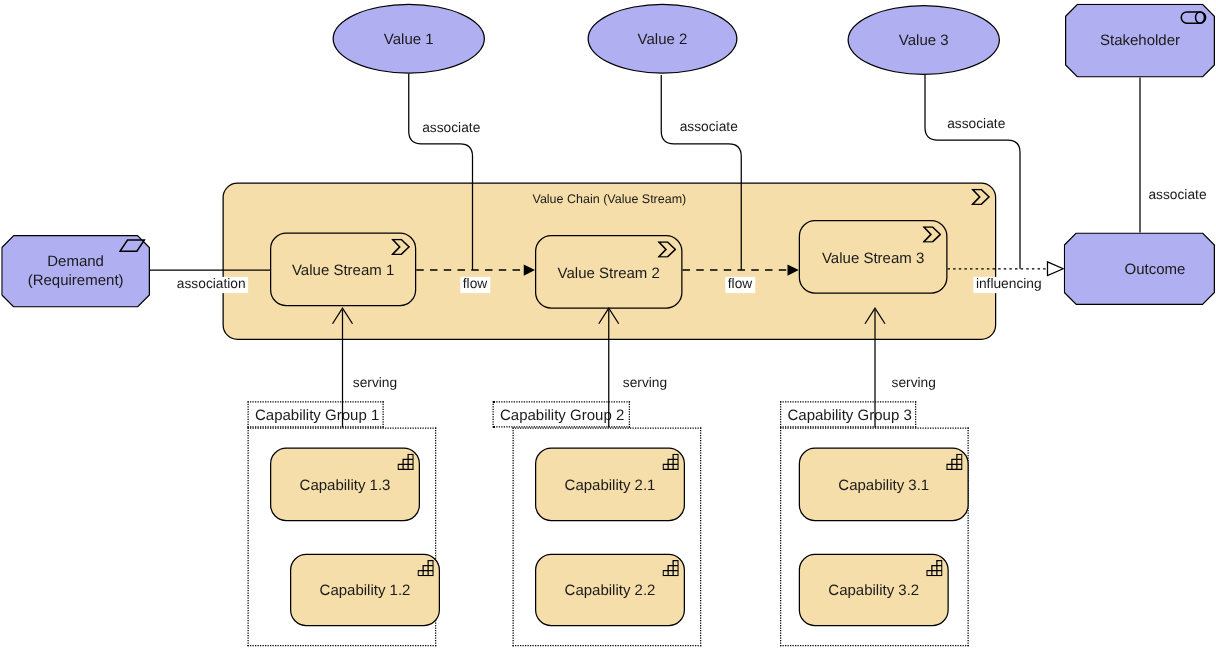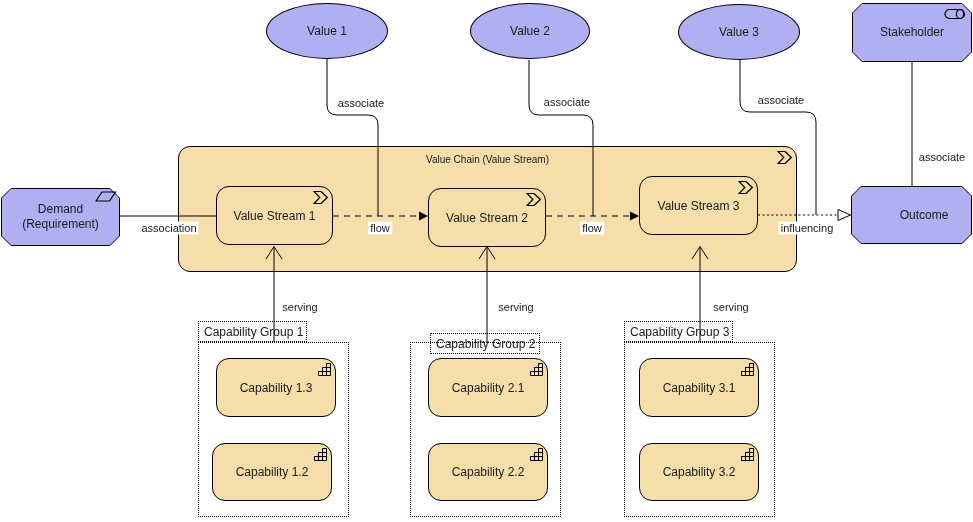--- a/index.html
+++ b/index.html
@@ -127,49 +127,49 @@
   <div class="group-label" style="left:198px;top:321px;width:109px;height:21px;">
     <span>Capability Group 1</span>
   </div>
   <div class="group-rect" style="left:198px;top:342px;width:151px;height:175px;"></div>
   <div class="node rounded" style="left:216px;top:358px;width:120px;height:59px;">
     <span>Capability 1.3</span>
     <svg class="corner-icon" width="13" height="13" viewBox="0 0 13 13">
       <path d="M0.5,12.5 V8.5 H4.5 V4.5 H8.5 V0.5 H12.5 V12.5 Z M0.5,8.5 H12.5 M4.5,4.5 H12.5 M4.5,8.5 V12.5 M8.5,4.5 V12.5" style="fill:none;stroke:var(--color-stroke,#000);stroke-width:1"></path>
     </svg>
   </div>
-  <div class="node rounded" style="left:212px;top:443px;width:120px;height:58px;">
+  <div class="node rounded" style="left:232px;top:443px;width:120px;height:58px;">
     <span>Capability 1.2</span>
     <svg class="corner-icon" width="13" height="13" viewBox="0 0 13 13">
       <path d="M0.5,12.5 V8.5 H4.5 V4.5 H8.5 V0.5 H12.5 V12.5 Z M0.5,8.5 H12.5 M4.5,4.5 H12.5 M4.5,8.5 V12.5 M8.5,4.5 V12.5" style="fill:none;stroke:var(--color-stroke,#000);stroke-width:1"></path>
     </svg>
   </div>
 
-  <div class="group-label" style="left:430px;top:321px;width:110px;height:21px;margin-top:12px;">
+  <div class="group-label" style="left:394px;top:321px;width:110px;height:21px;">
     <span>Capability Group 2</span>
   </div>
   <div class="group-rect" style="left:410px;top:342px;width:151px;height:175px;"></div>
   <div class="node rounded" style="left:428px;top:358px;width:120px;height:59px;">
     <span>Capability 2.1</span>
     <svg class="corner-icon" width="13" height="13" viewBox="0 0 13 13">
       <path d="M0.5,12.5 V8.5 H4.5 V4.5 H8.5 V0.5 H12.5 V12.5 Z M0.5,8.5 H12.5 M4.5,4.5 H12.5 M4.5,8.5 V12.5 M8.5,4.5 V12.5" style="fill:none;stroke:var(--color-stroke,#000);stroke-width:1"></path>
     </svg>
   </div>
   <div class="node rounded" style="left:428px;top:443px;width:120px;height:58px;">
     <span>Capability 2.2</span>
     <svg class="corner-icon" width="13" height="13" viewBox="0 0 13 13">
       <path d="M0.5,12.5 V8.5 H4.5 V4.5 H8.5 V0.5 H12.5 V12.5 Z M0.5,8.5 H12.5 M4.5,4.5 H12.5 M4.5,8.5 V12.5 M8.5,4.5 V12.5" style="fill:none;stroke:var(--color-stroke,#000);stroke-width:1"></path>
     </svg>
   </div>
 
   <div class="group-label" style="left:624px;top:321px;width:109px;height:21px;">
     <span>Capability Group 3</span>
   </div>
   <div class="group-rect" style="left:624px;top:342px;width:151px;height:175px;"></div>
-  <div class="node rounded" style="left:639px;top:358px;width:120px;height:59px;">
+  <div class="node rounded" style="left:639px;top:358px;width:136px;height:59px;">
     <span>Capability 3.1</span>
     <svg class="corner-icon" width="13" height="13" viewBox="0 0 13 13">
       <path d="M0.5,12.5 V8.5 H4.5 V4.5 H8.5 V0.5 H12.5 V12.5 Z M0.5,8.5 H12.5 M4.5,4.5 H12.5 M4.5,8.5 V12.5 M8.5,4.5 V12.5" style="fill:none;stroke:var(--color-stroke,#000);stroke-width:1"></path>
     </svg>
   </div>
   <div class="node rounded" style="left:639px;top:443px;width:120px;height:58px;">
     <span>Capability 3.2</span>
     <svg class="corner-icon" width="13" height="13" viewBox="0 0 13 13">
       <path d="M0.5,12.5 V8.5 H4.5 V4.5 H8.5 V0.5 H12.5 V12.5 Z M0.5,8.5 H12.5 M4.5,4.5 H12.5 M4.5,8.5 V12.5 M8.5,4.5 V12.5" style="fill:none;stroke:var(--color-stroke,#000);stroke-width:1"></path>
     </svg>

